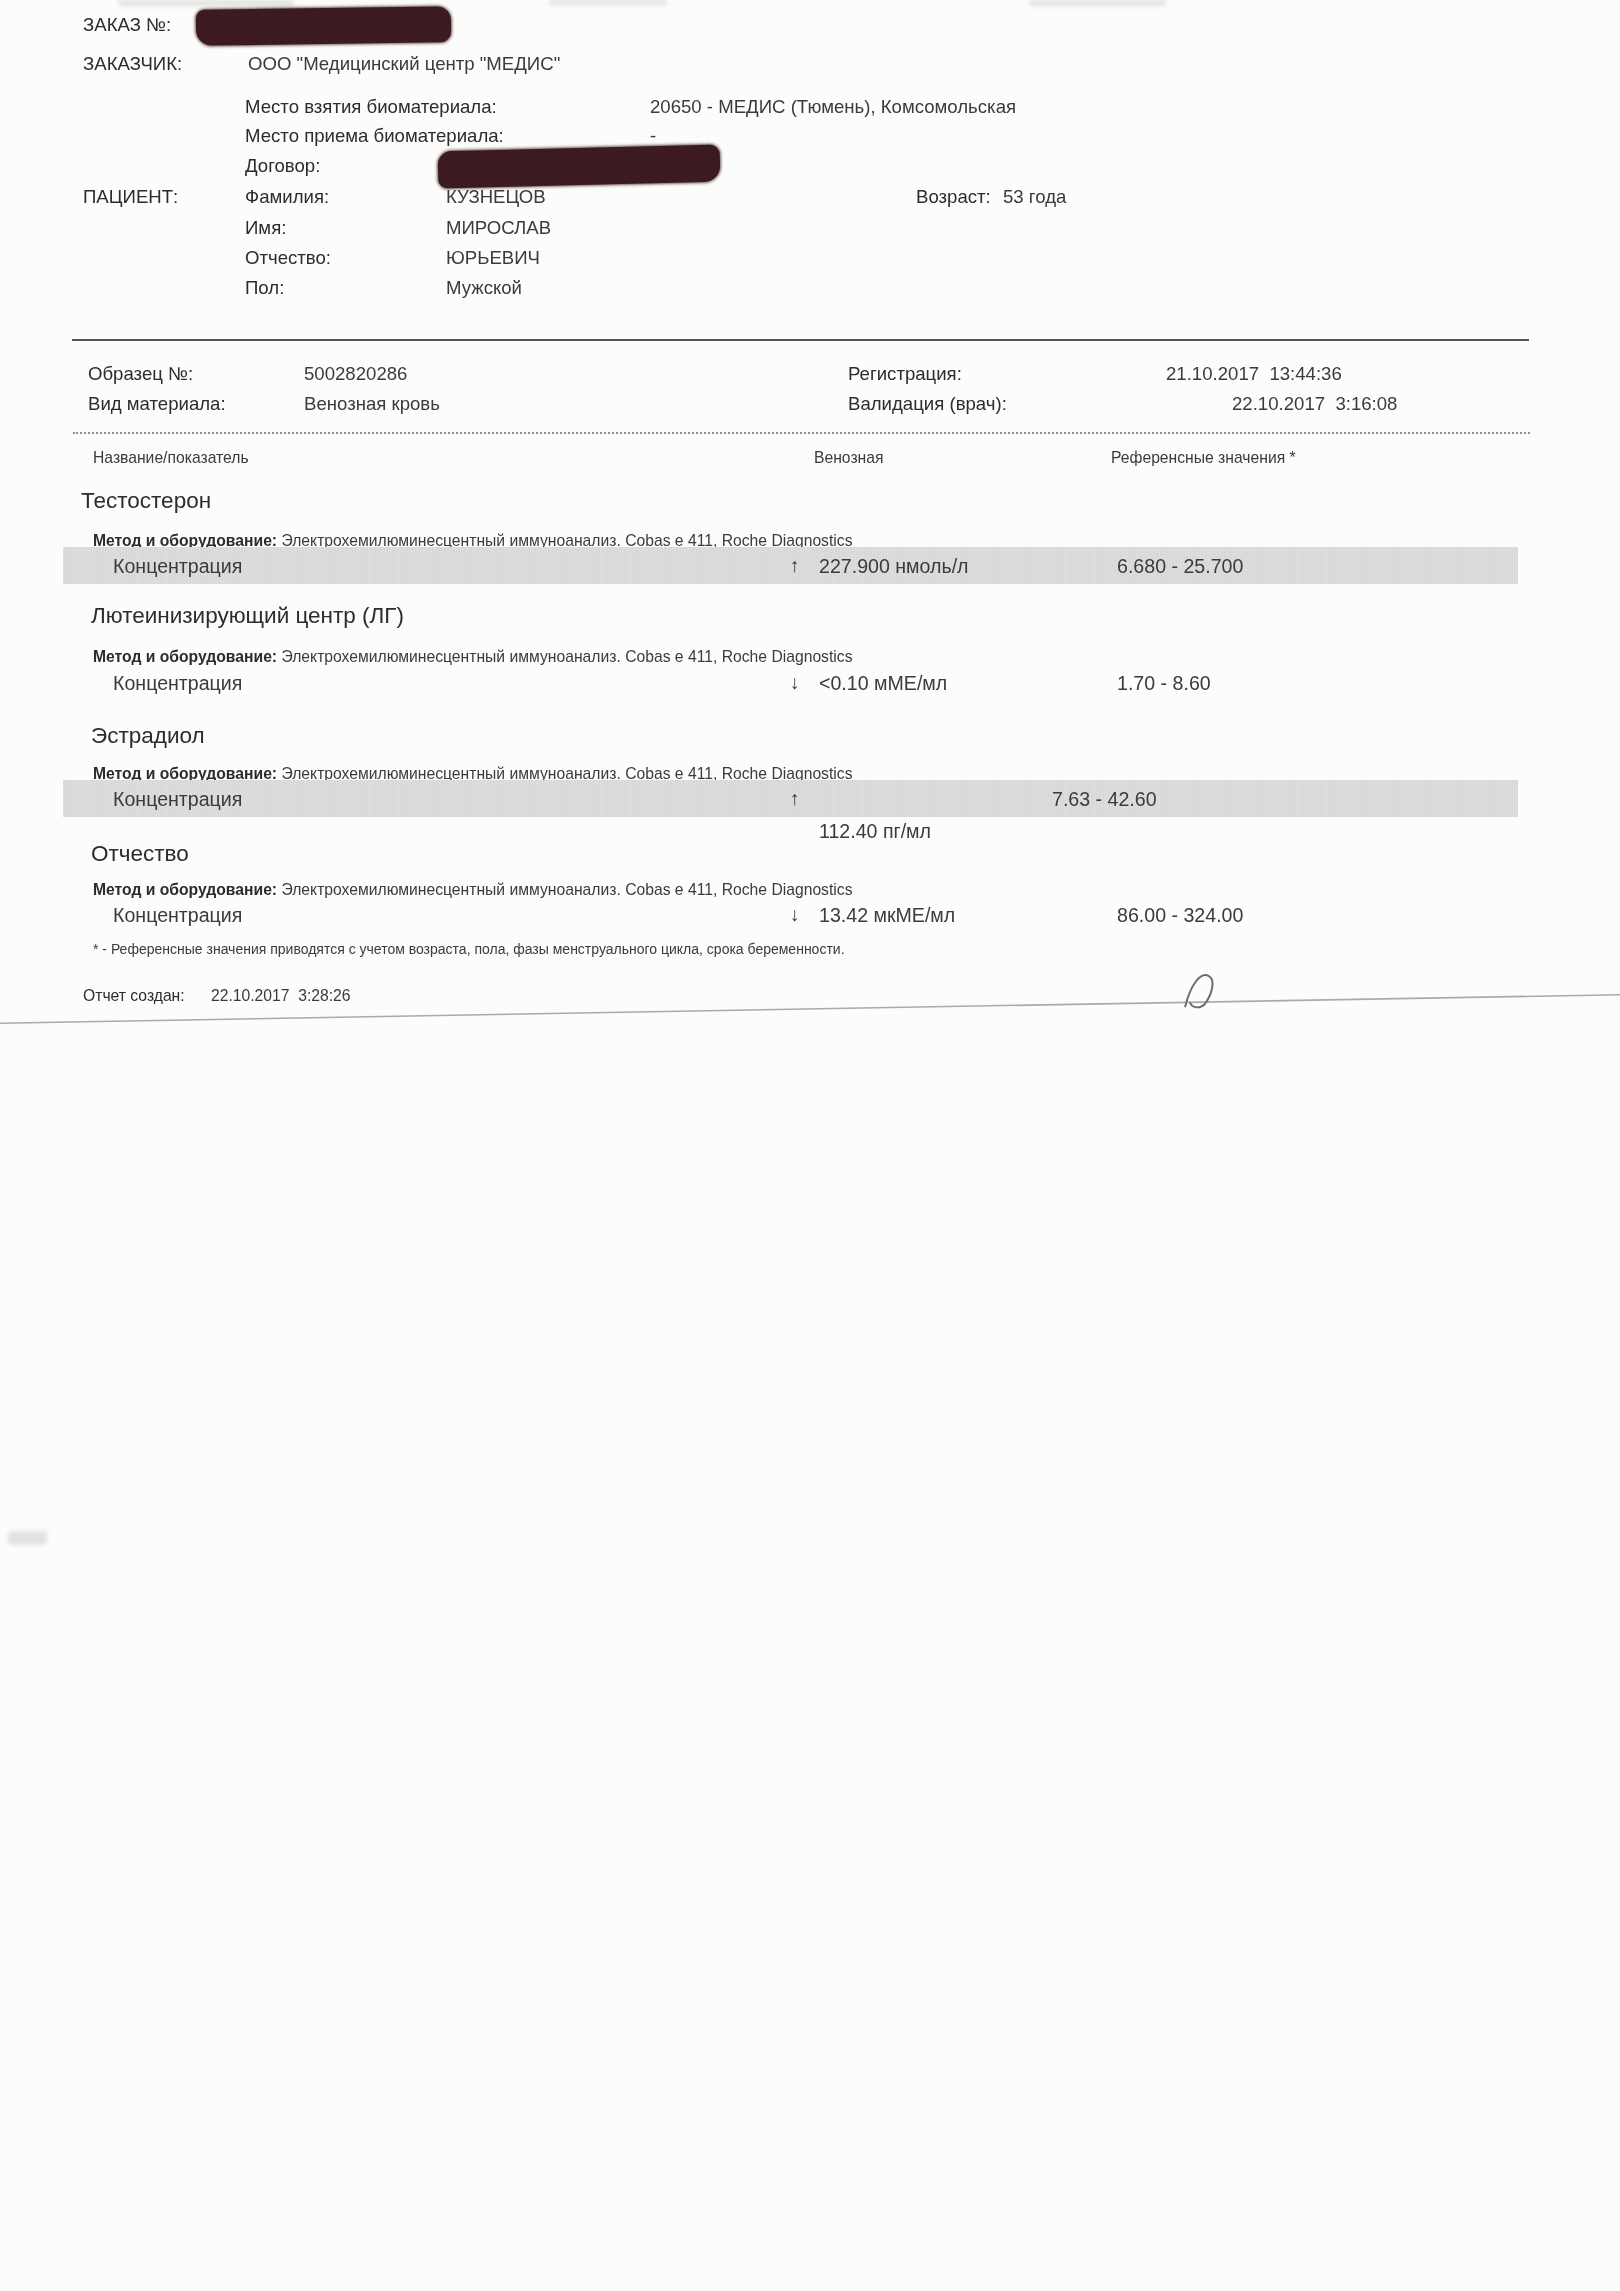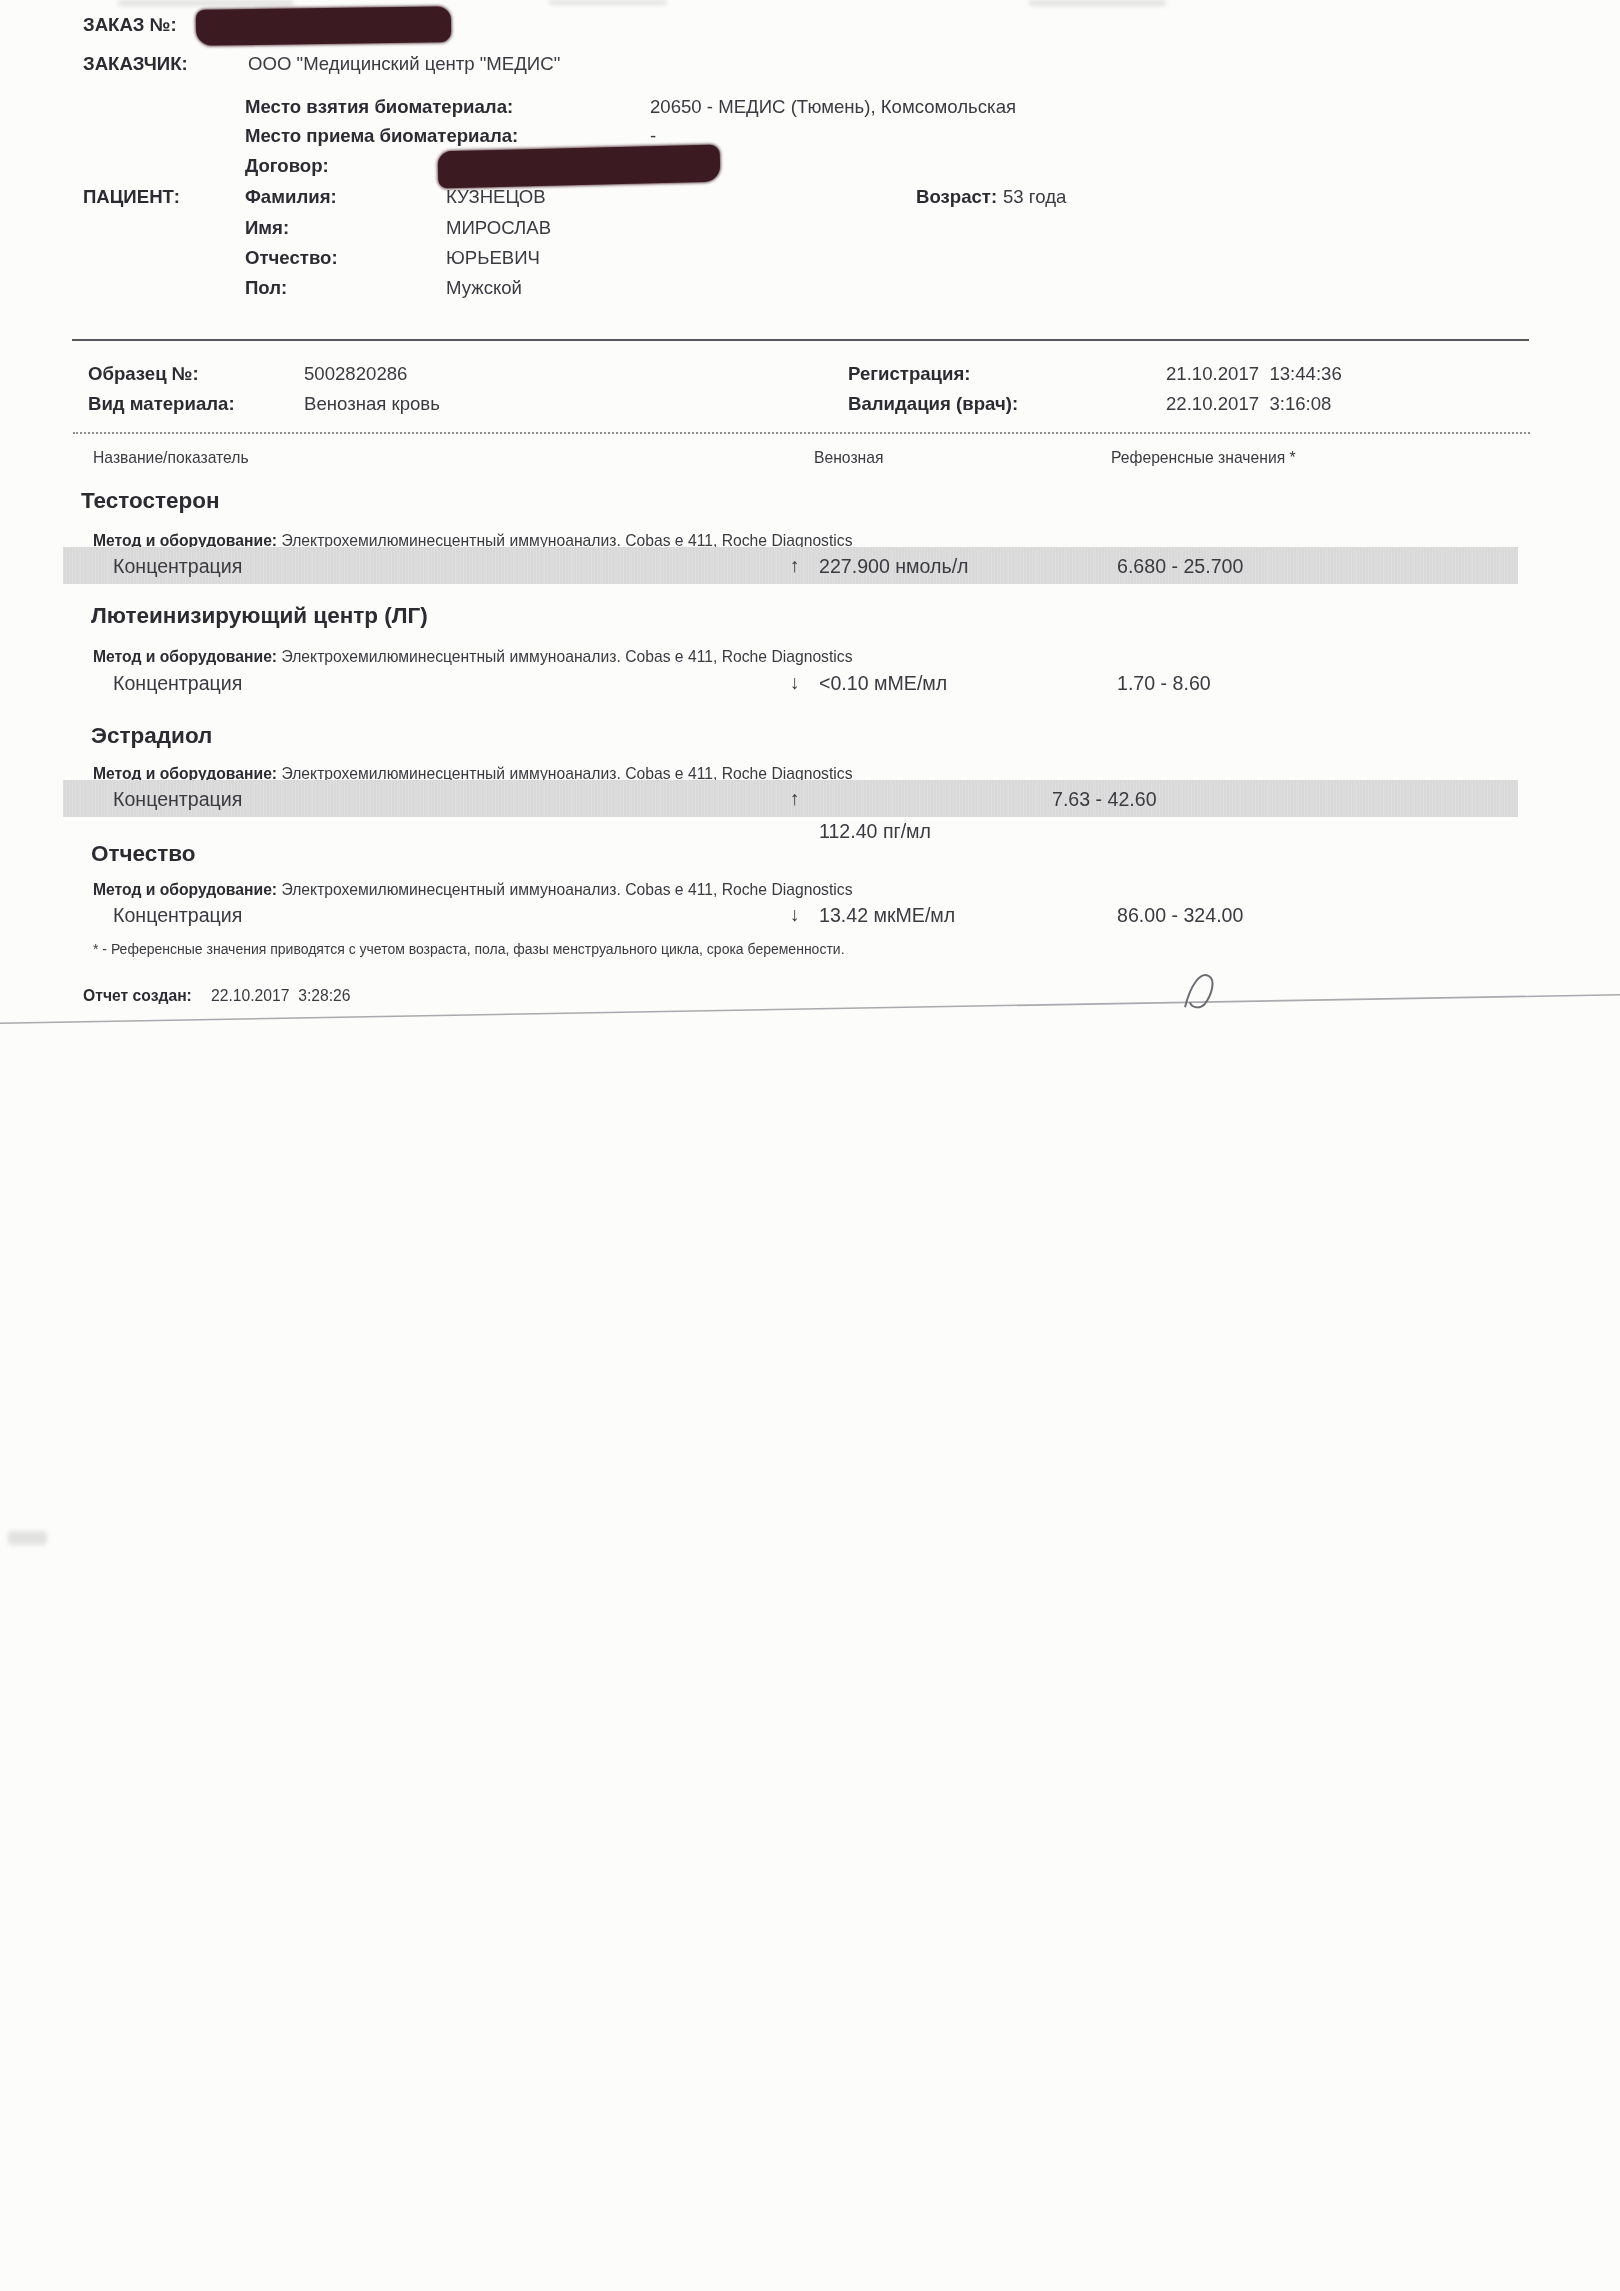--- a/index.html
+++ b/index.html
@@ -3,21 +3,21 @@
 <meta charset="utf-8">
 <style>
   html,body{margin:0;padding:0;background:#e9e9e9;}
   .page{
     position:relative;width:1620px;height:2292px;margin:0 auto;
     background:#fcfcfb;overflow:hidden;
     font-family:"Liberation Sans",sans-serif;color:#3a3a40;
   }
   .abs{position:absolute;white-space:nowrap;}
   .pre{white-space:pre;}
-  .b{font-weight:bold;color:#2b2b31;}
+  .b{font-weight:normal;color:#2b2b31;}
   .t19{font-size:18.6px;line-height:1.2;}
   .t20{font-size:19.6px;line-height:1.2;}
   .t16{font-size:15.7px;line-height:1.2;}
   .t23{font-size:22.5px;line-height:1.2;}
   .t14{font-size:14px;line-height:1.2;}
   .redaction{
     background:#3c1a21;border-radius:8.8px 13.7px 10.8px 15.7px;
     box-shadow:0 0 2.9px 1px rgba(60,26,33,.75);
   }
   .band{
@@ -72,21 +72,21 @@
   <div class="abs hline" style="left:72px;top:339px;width:1457px"></div>
 
   <div class="abs b t19" style="left:88px;top:363px">Образец №:</div>
   <div class="abs t19" style="left:304px;top:363px">5002820286</div>
   <div class="abs b t19" style="left:88px;top:393px">Вид материала:</div>
   <div class="abs t19" style="left:304px;top:393px">Венозная кровь</div>
 
   <div class="abs b t19" style="left:848px;top:363px">Регистрация:</div>
   <div class="abs t19 pre" style="left:1166px;top:363px">21.10.2017  13:44:36</div>
   <div class="abs b t19" style="left:848px;top:393px">Валидация (врач):</div>
-  <div class="abs t19 pre" style="left:1166px;top:393px">22.10.2017  3:16:08</div>
+  <div class="abs t19 pre" style="left:1232px;top:393px">22.10.2017  3:16:08</div>
 
   <div class="abs dotline" style="left:73px;top:432px;width:1457px"></div>
 
   <div class="abs t16" style="left:93px;top:449px">Название/показатель</div>
   <div class="abs t16" style="left:814px;top:449px">Венозная</div>
   <div class="abs t16" style="left:1111px;top:449px">Референсные значения *</div>
 
   <div class="abs b t23" style="left:81px;top:487px">Тестостерон</div>
   <div class="abs t16" style="left:93px;top:532px">
     <span class="b" style="font-weight:600">Метод и оборудование:</span>

